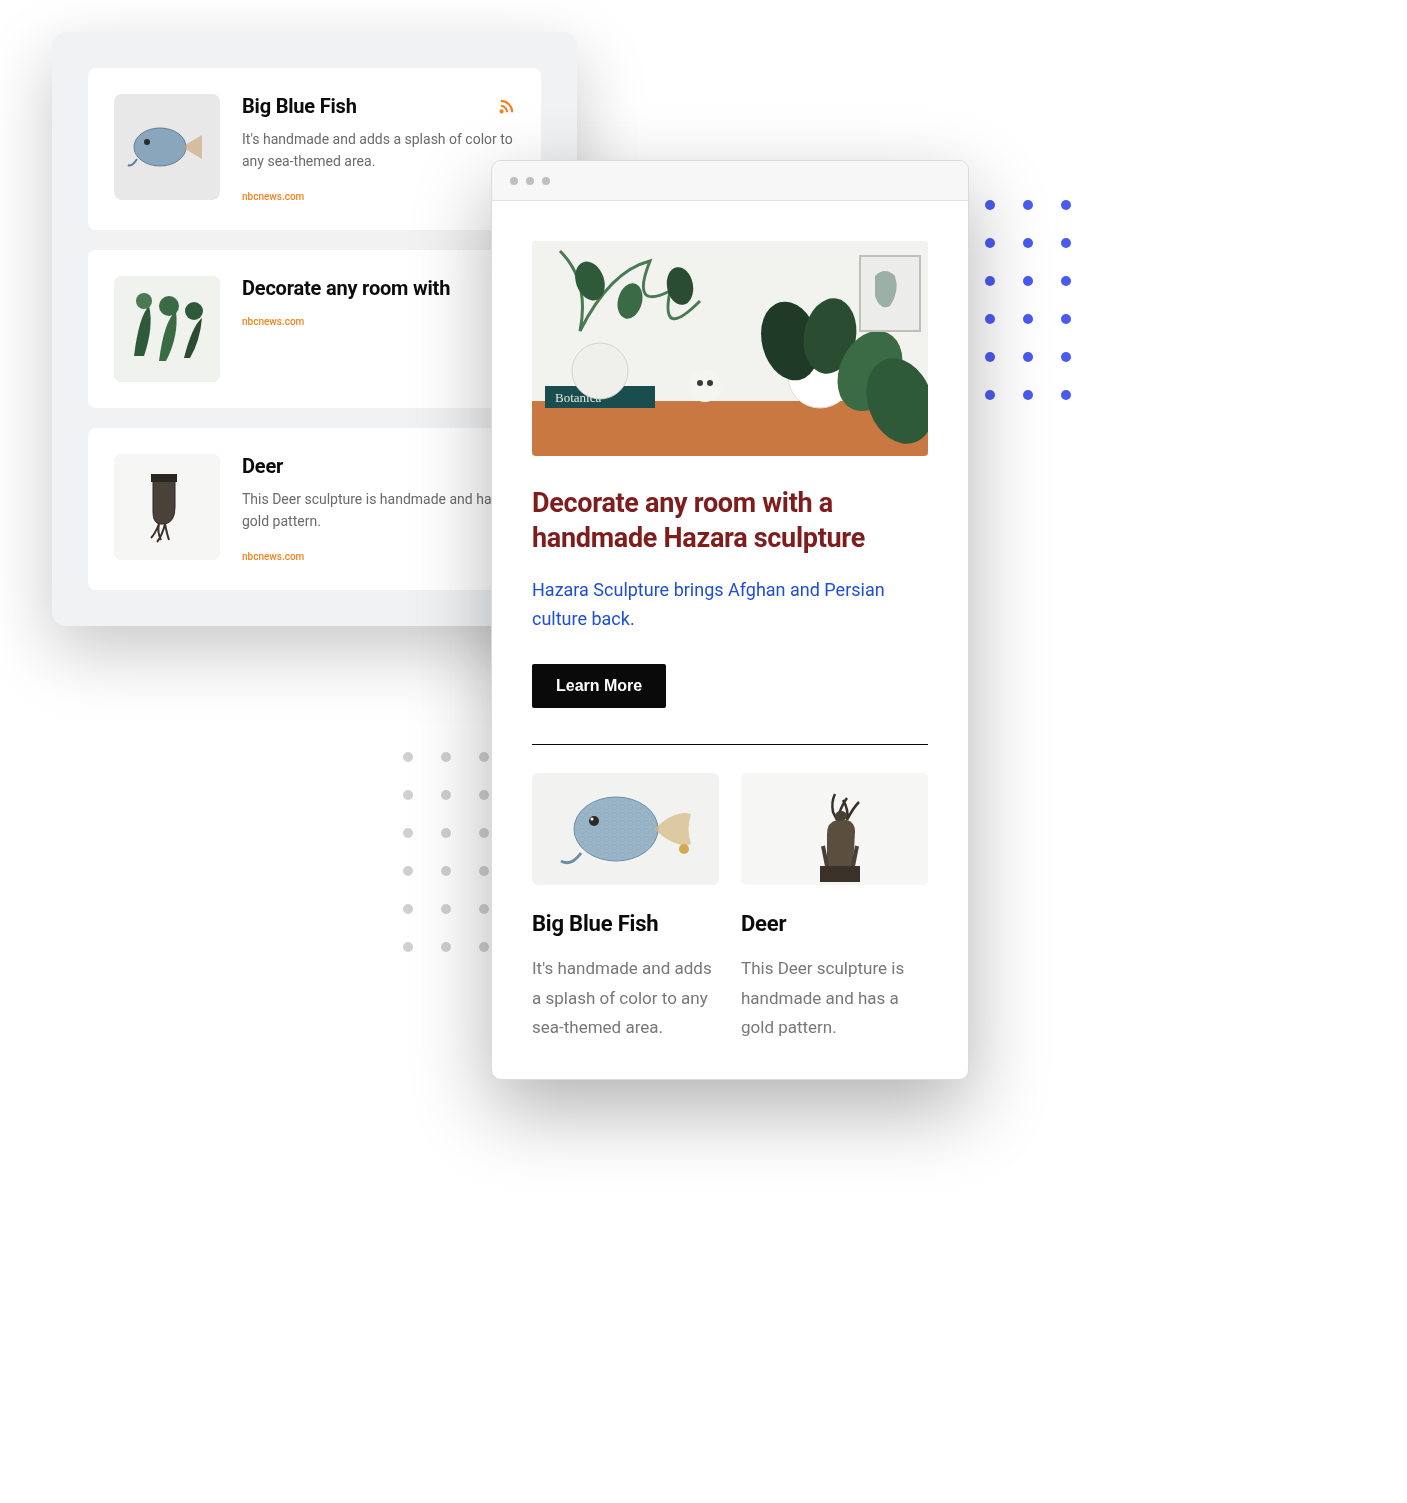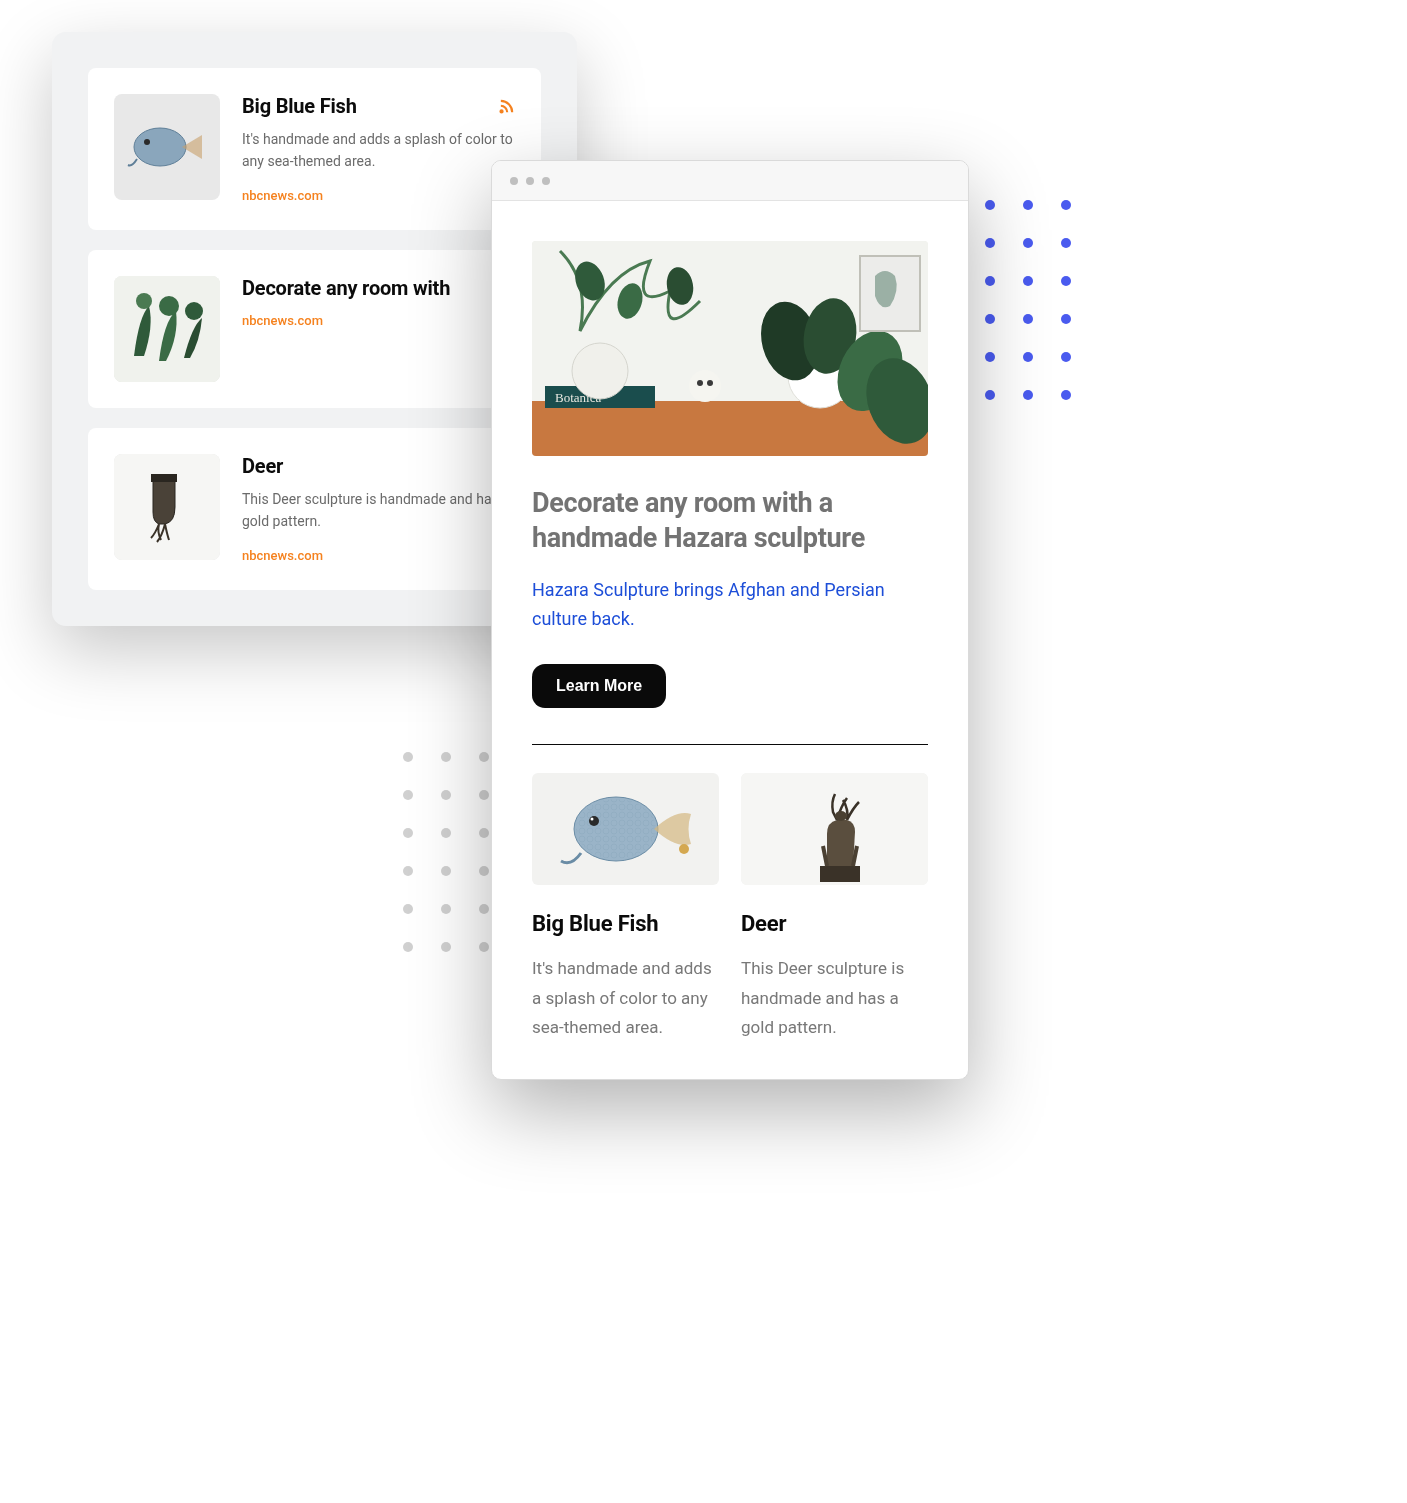--- a/index.html
+++ b/index.html
@@ -59,21 +59,21 @@
       margin-bottom: 10px;
       letter-spacing: -0.2px;
     }
     .article-desc {
       font-size: 14px;
       color: #6b6b6b;
       line-height: 1.6;
       margin-bottom: 12px;
     }
     .article-source {
-      font-size: 13px;
+      font-size: 10px;
       color: #f5821f;
       font-weight: 500;
     }
     .rss-icon {
       position: absolute;
       right: 0;
       top: 4px;
       color: #f5821f;
     }
     
@@ -141,38 +141,38 @@
       height: 215px;
       border-radius: 4px;
       background: linear-gradient(145deg, #e8ede6 0%, #f2f4ef 40%, #dce3d5 100%);
       position: relative;
       overflow: hidden;
       margin-bottom: 30px;
     }
     .hero-title {
       font-size: 27px;
       font-weight: 700;
-      color: #737373;
+      color: #7f1d1d;
       line-height: 1.3;
       margin-bottom: 20px;
       letter-spacing: -0.3px;
     }
     .hero-desc {
       font-size: 18px;
       color: #1d4ed8;
       line-height: 1.6;
       margin-bottom: 30px;
     }
     .learn-btn {
       background: #0a0a0a;
       color: #ffffff;
       font-size: 16px;
       font-weight: 600;
       padding: 13px 24px;
-      border-radius: 13px;
+      border-radius: 2px;
       border: none;
       cursor: pointer;
     }
     .divider {
       height: 1px;
       background: #0a0a0a;
       margin: 36px 0 28px 0;
     }
     .sub-grid {
       display: grid;

